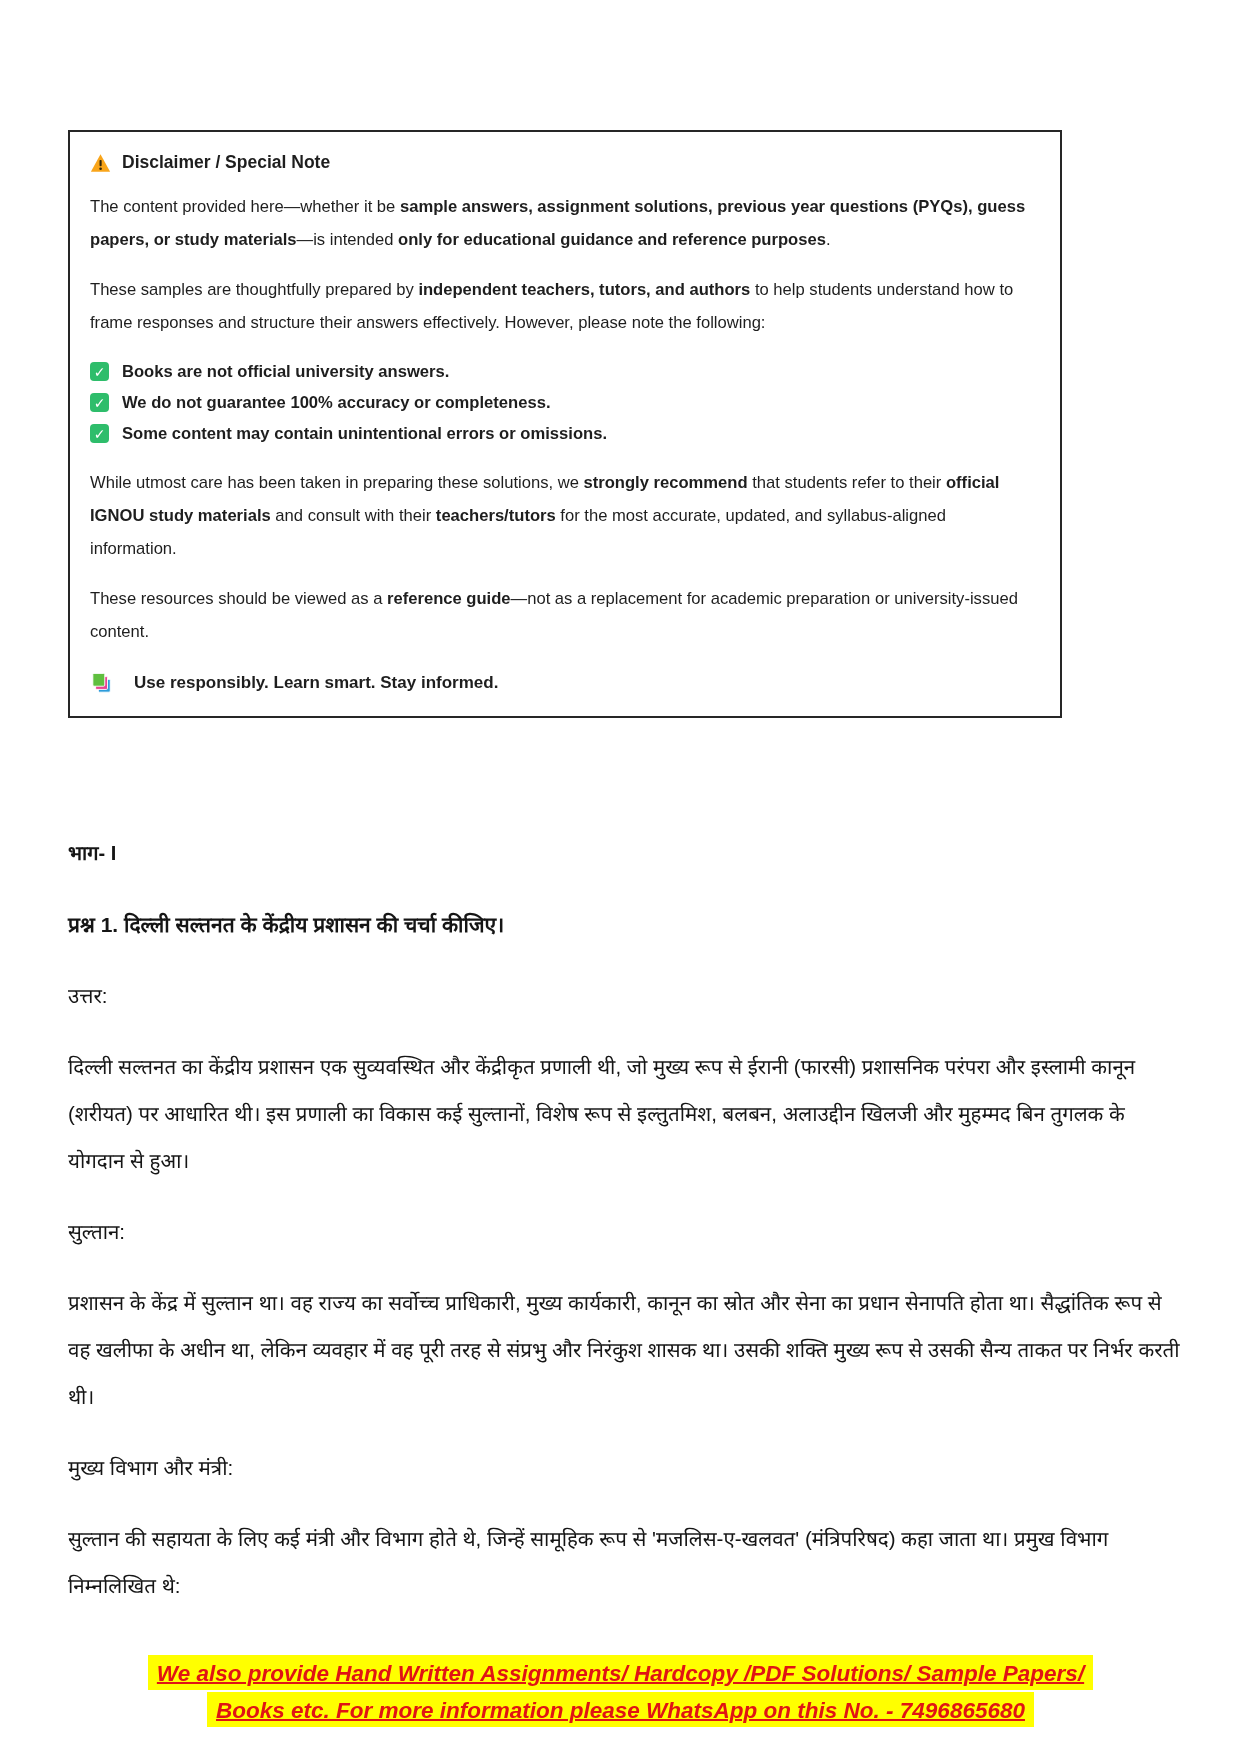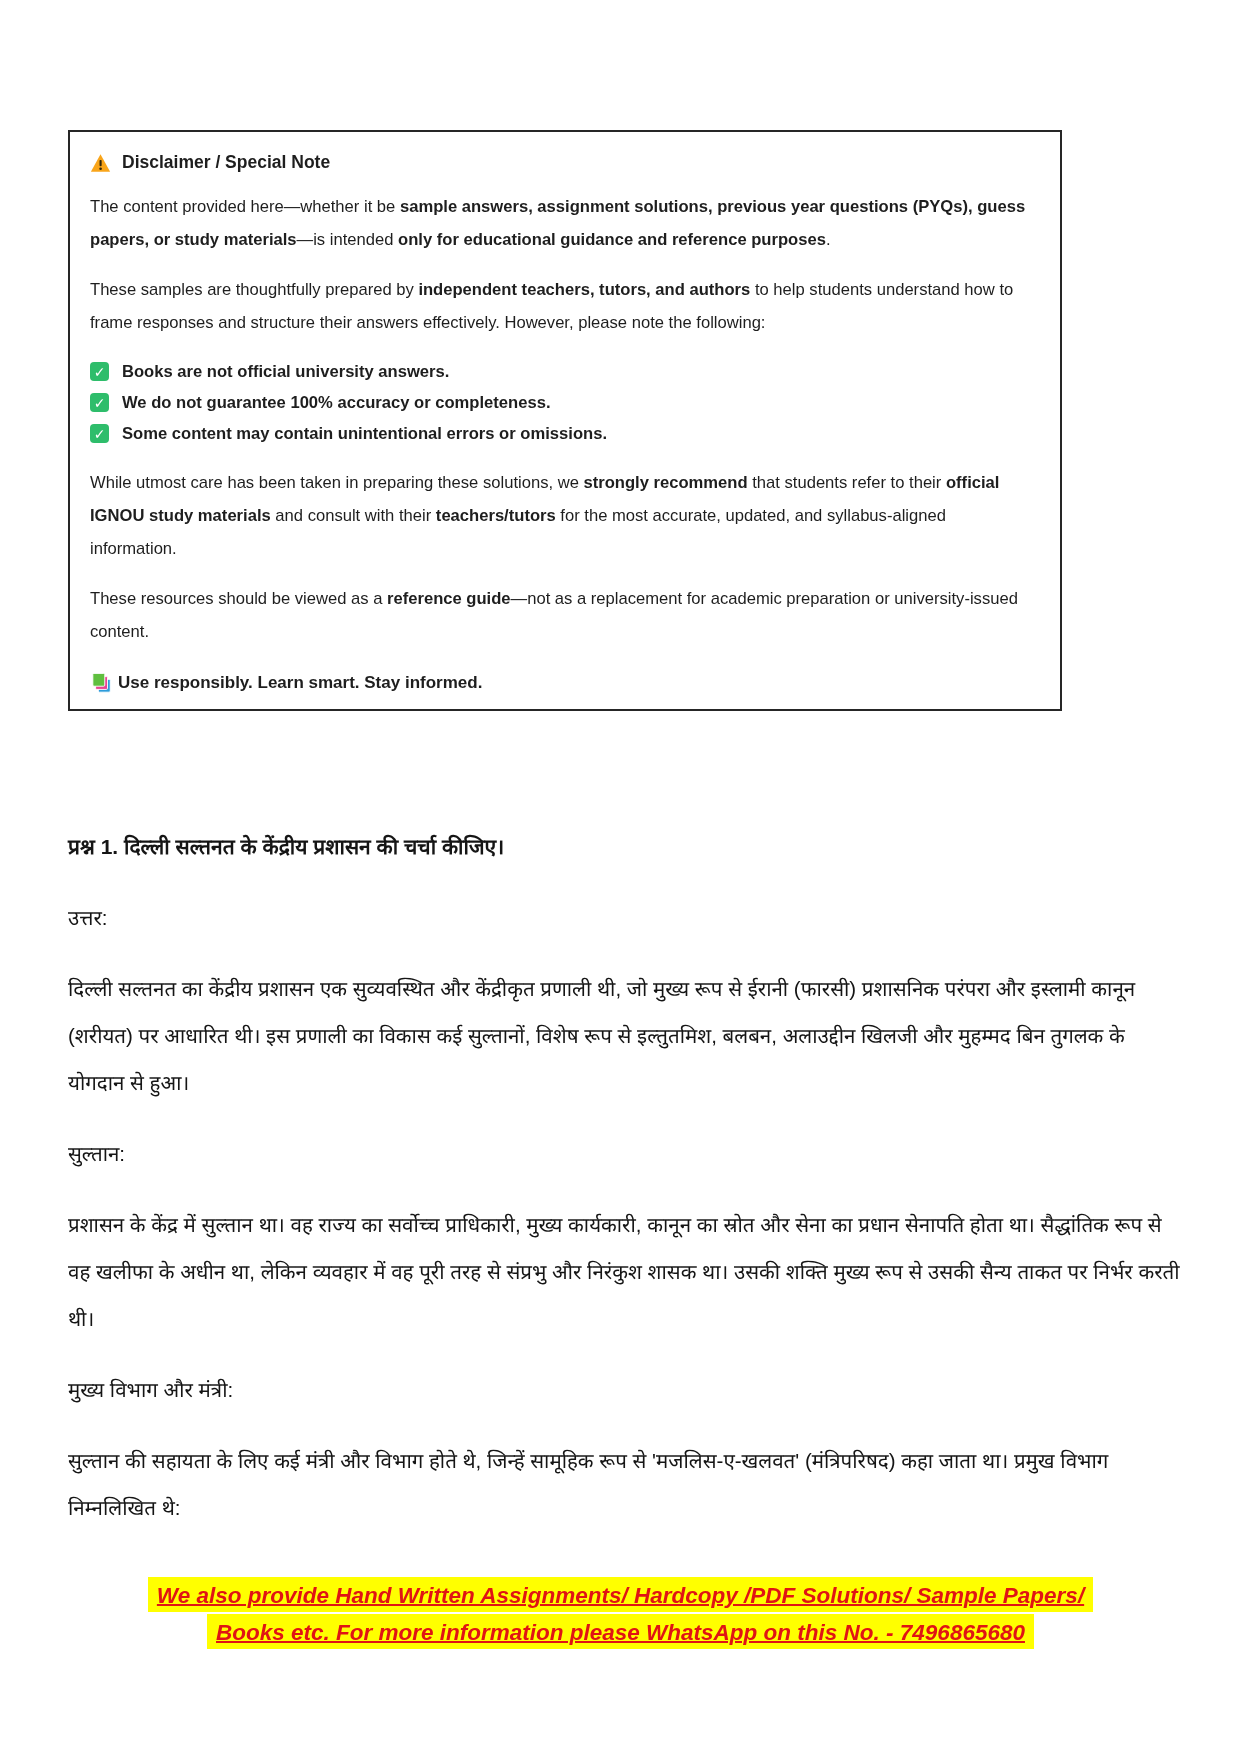--- a/index.html
+++ b/index.html
@@ -5,34 +5,34 @@
   html,body{margin:0;padding:0;}
   body{
     width:1241px;height:1755px;overflow:hidden;background:#ffffff;
     font-family:"Liberation Sans","DejaVu Sans",sans-serif;color:#1e1e1e;
   }
   .bold{font-weight:700;}
 
   
   .disclaimer{
     margin:130px 0 0 68px;width:994px;box-sizing:border-box;
-    border:2px solid #262626;padding:12px 24px 7px 20px;background:#ffffff;
+    border:2px solid #262626;padding:12px 24px 14px 20px;background:#ffffff;
   }
   .d-title-row{display:flex;align-items:center;gap:11px;margin:8px 0 6px;}
   .d-title{font-weight:700;font-size:17.5px;}
   .warn-svg{width:21px;height:20px;display:block;}
   .d-para{font-size:16.6px;line-height:33px;margin:17px 0;}
   .checklist{list-style:none;margin:15px 0;padding:0;}
   .checklist li{display:flex;align-items:center;gap:13px;font-weight:700;font-size:16.6px;line-height:31px;}
   .check-icon{
     width:19px;height:19px;border-radius:4px;background:var(--check_green,#2ebd6b);
     color:#ffffff;display:inline-flex;align-items:center;justify-content:center;
     font-size:14px;line-height:1;flex:0 0 auto;font-weight:700;
   }
-  .usage-row{display:flex;align-items:center;gap:4px;font-weight:700;font-size:17px;margin:24px 0 8px;}
+  .usage-row{display:flex;align-items:center;gap:20px;font-weight:700;font-size:17px;margin:24px 0 8px;}
   .books-svg{width:24px;height:22px;display:block;}
 
   
   .hindi{margin:112px 0 0 68px;width:1115px;color:#151515;}
   .h-block{font-size:20.5px;line-height:47px;margin:0 0 24px;}
   .h-part{font-weight:700;font-size:20px;}
   .h-question{font-weight:700;font-size:21px;}
 
   
   .promo{text-align:center;margin-top:46px;}
@@ -86,20 +86,21 @@
         <rect x="9" y="8" width="13" height="14" rx="1.2" fill="#2d9cdb" stroke="#ffffff" stroke-width="1"></rect>
         <rect x="6" y="5" width="13" height="14" rx="1.2" fill="#e84393" stroke="#ffffff" stroke-width="1"></rect>
         <rect x="3" y="1.5" width="13" height="14" rx="1.2" fill="#5fbf3f" stroke="#ffffff" stroke-width="1"></rect>
       </svg>
     </span>
     <span>Use responsibly. Learn smart. Stay informed.</span>
   </div>
 </div>
 
 <div class="hindi">
+  <p class="h-block h-part">भाग- I</p>
   <p class="h-block h-question">प्रश्न 1. दिल्ली सल्तनत के केंद्रीय प्रशासन की चर्चा कीजिए।</p>
   <p class="h-block">उत्तर:</p>
   <p class="h-block">दिल्ली सल्तनत का केंद्रीय प्रशासन एक सुव्यवस्थित और केंद्रीकृत प्रणाली थी, जो मुख्य रूप से ईरानी (फारसी) प्रशासनिक परंपरा और इस्लामी कानून (शरीयत) पर आधारित थी। इस प्रणाली का विकास कई सुल्तानों, विशेष रूप से इल्तुतमिश, बलबन, अलाउद्दीन खिलजी और मुहम्मद बिन तुगलक के योगदान से हुआ।</p>
   <p class="h-block">सुल्तान:</p>
   <p class="h-block">प्रशासन के केंद्र में सुल्तान था। वह राज्य का सर्वोच्च प्राधिकारी, मुख्य कार्यकारी, कानून का स्रोत और सेना का प्रधान सेनापति होता था। सैद्धांतिक रूप से वह खलीफा के अधीन था, लेकिन व्यवहार में वह पूरी तरह से संप्रभु और निरंकुश शासक था। उसकी शक्ति मुख्य रूप से उसकी सैन्य ताकत पर निर्भर करती थी।</p>
   <p class="h-block">मुख्य विभाग और मंत्री:</p>
   <p class="h-block">सुल्तान की सहायता के लिए कई मंत्री और विभाग होते थे, जिन्हें सामूहिक रूप से 'मजलिस-ए-खलवत' (मंत्रिपरिषद) कहा जाता था। प्रमुख विभाग निम्नलिखित थे:</p>
 </div>
 
 <div class="promo">

